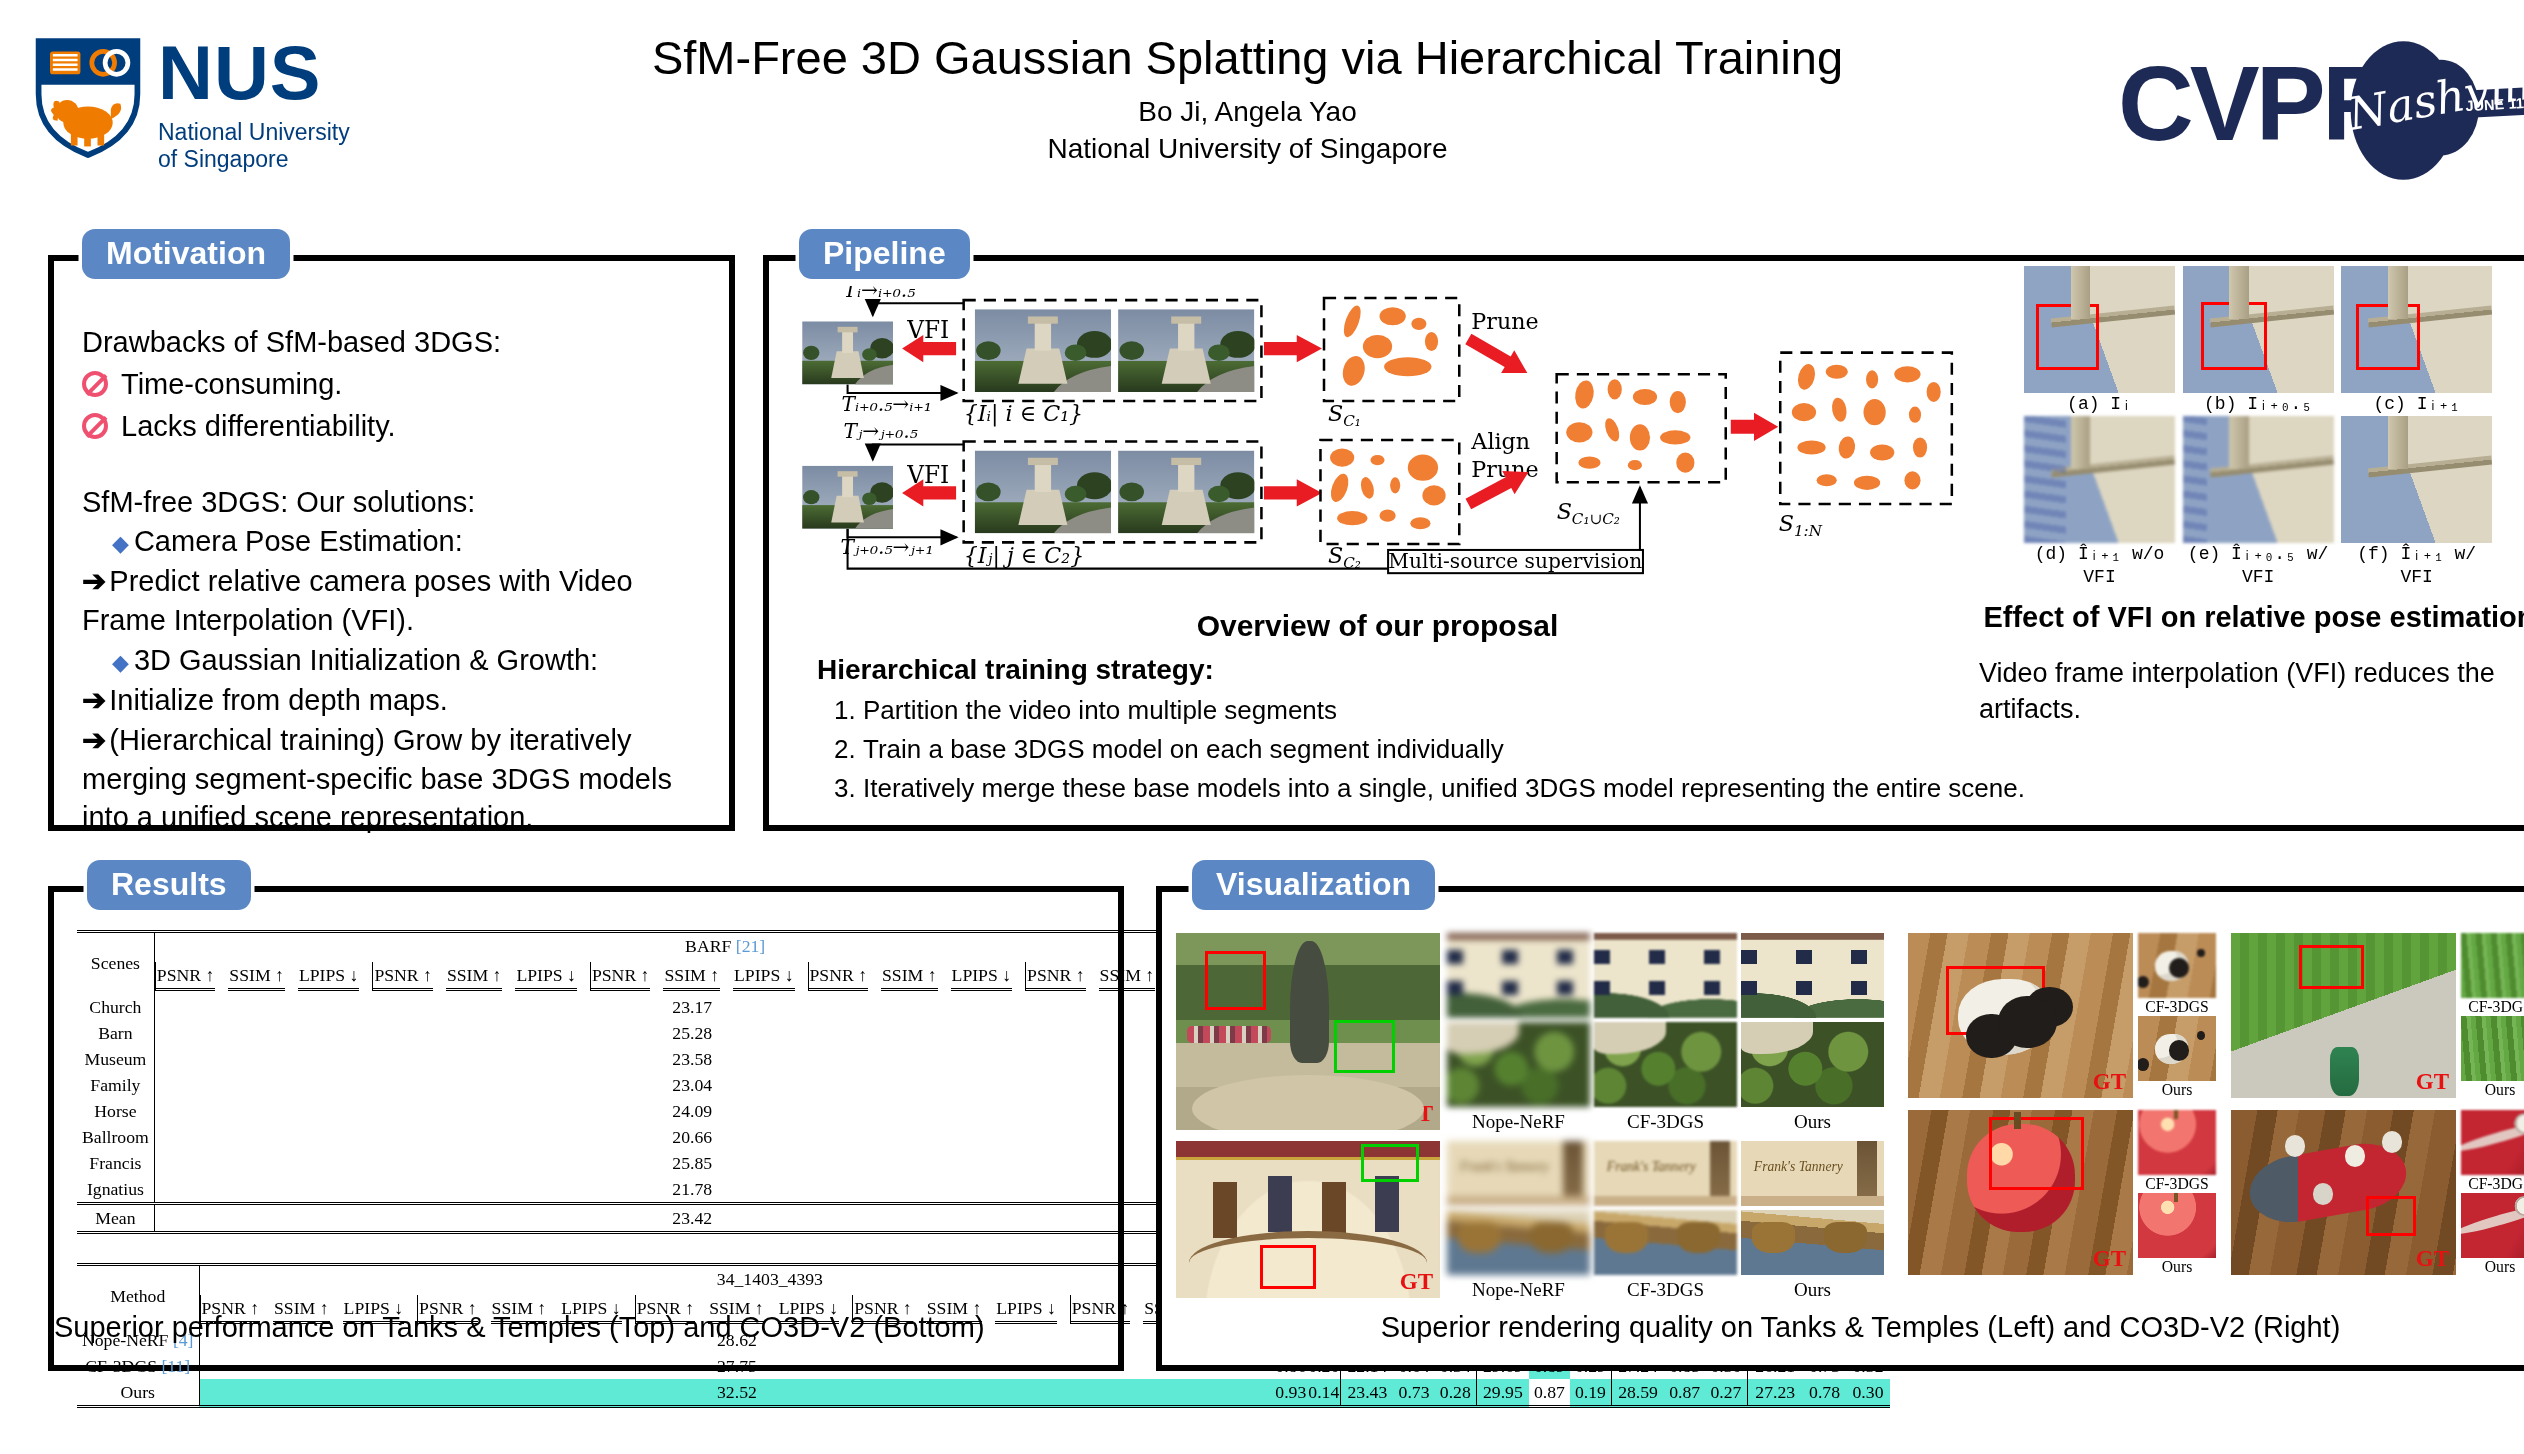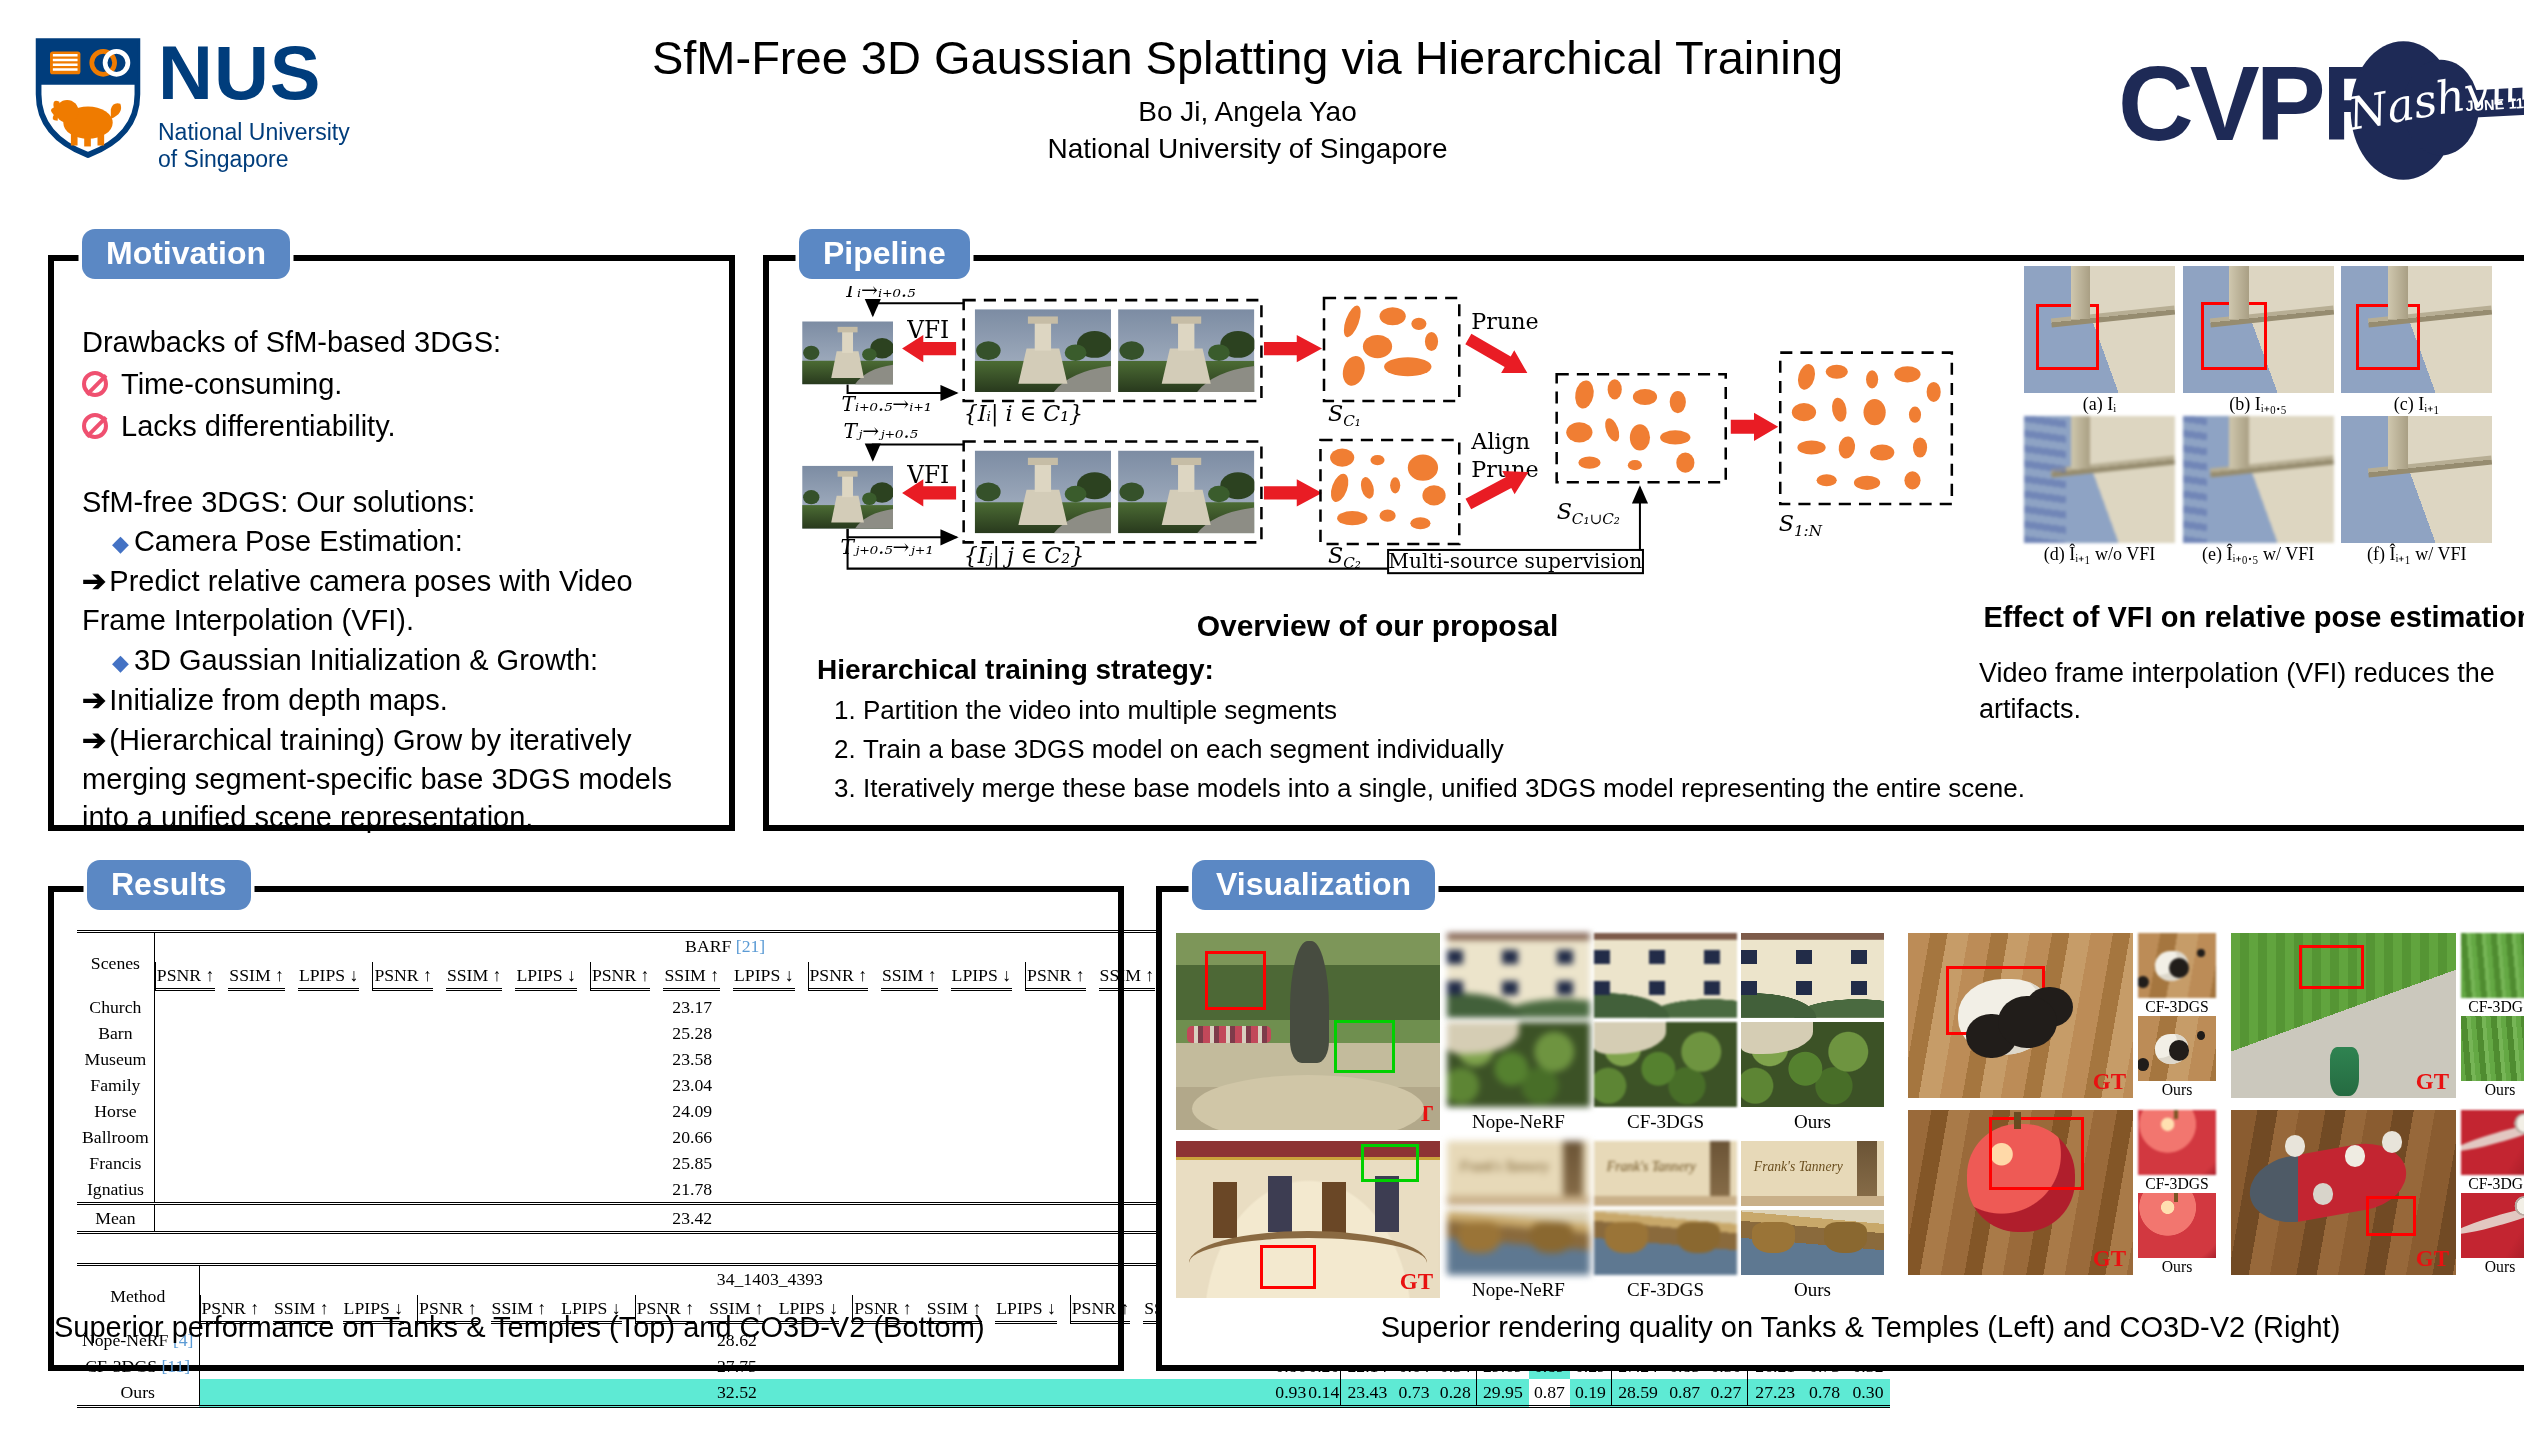--- a/index.html
+++ b/index.html
@@ -51,21 +51,21 @@
   .vfi-ph{position:relative;width:151px;height:127px;overflow:hidden;
      background:linear-gradient(250deg,#ddd6c2 0 52%,#8fa3c2 52% 100%)}
   .vfi-ph::before{content:"";position:absolute;left:18%;top:36%;width:82%;height:7%;
      background:linear-gradient(180deg,#b7ae94 0 45%,#968c70 45% 100%);transform:rotate(-6deg)}
   .vfi-ph::after{content:"";position:absolute;left:31%;top:0;width:13%;height:42%;
      background:linear-gradient(90deg,#cfc7ae,#a99f84)}
   .v-bad{filter:blur(1.5px) saturate(1.05)}
   .v-art{position:absolute;left:0;top:0;width:28%;height:100%;
      background:repeating-linear-gradient(8deg,rgba(90,110,170,.55) 0 7px,transparent 7px 15px)}
   .vann{position:absolute;border:3.5px solid #FF0000}
-  .vfi-cap{font-family:Liberation Serif, serif;font-size:18px;text-align:center;height:23px;line-height:23px}
+  .vfi-cap{font-family:Liberation Mono, monospace;font-size:18px;text-align:center;height:23px;line-height:23px}
   #vfi-heading{margin-top:35px;text-align:center;font-size:29px;font-weight:bold}
   #vfi-note{margin-top:21px;padding:0 10px 0 23px;font-size:27px;line-height:1.35}
 
   
   #res-content{padding:38px 23px 0}
   table.rt{border-collapse:collapse;margin:0 auto 0;width:100%;
      font-family:"Liberation Serif","DejaVu Serif",serif;font-size:17.7px;
      border-top:3px double #000;border-bottom:3px double #000}
   .rt th,.rt td{text-align:center;padding:2.5px 1px;font-weight:normal;white-space:nowrap}
   .rt tr.mrow th{border-bottom:3px double #000}

